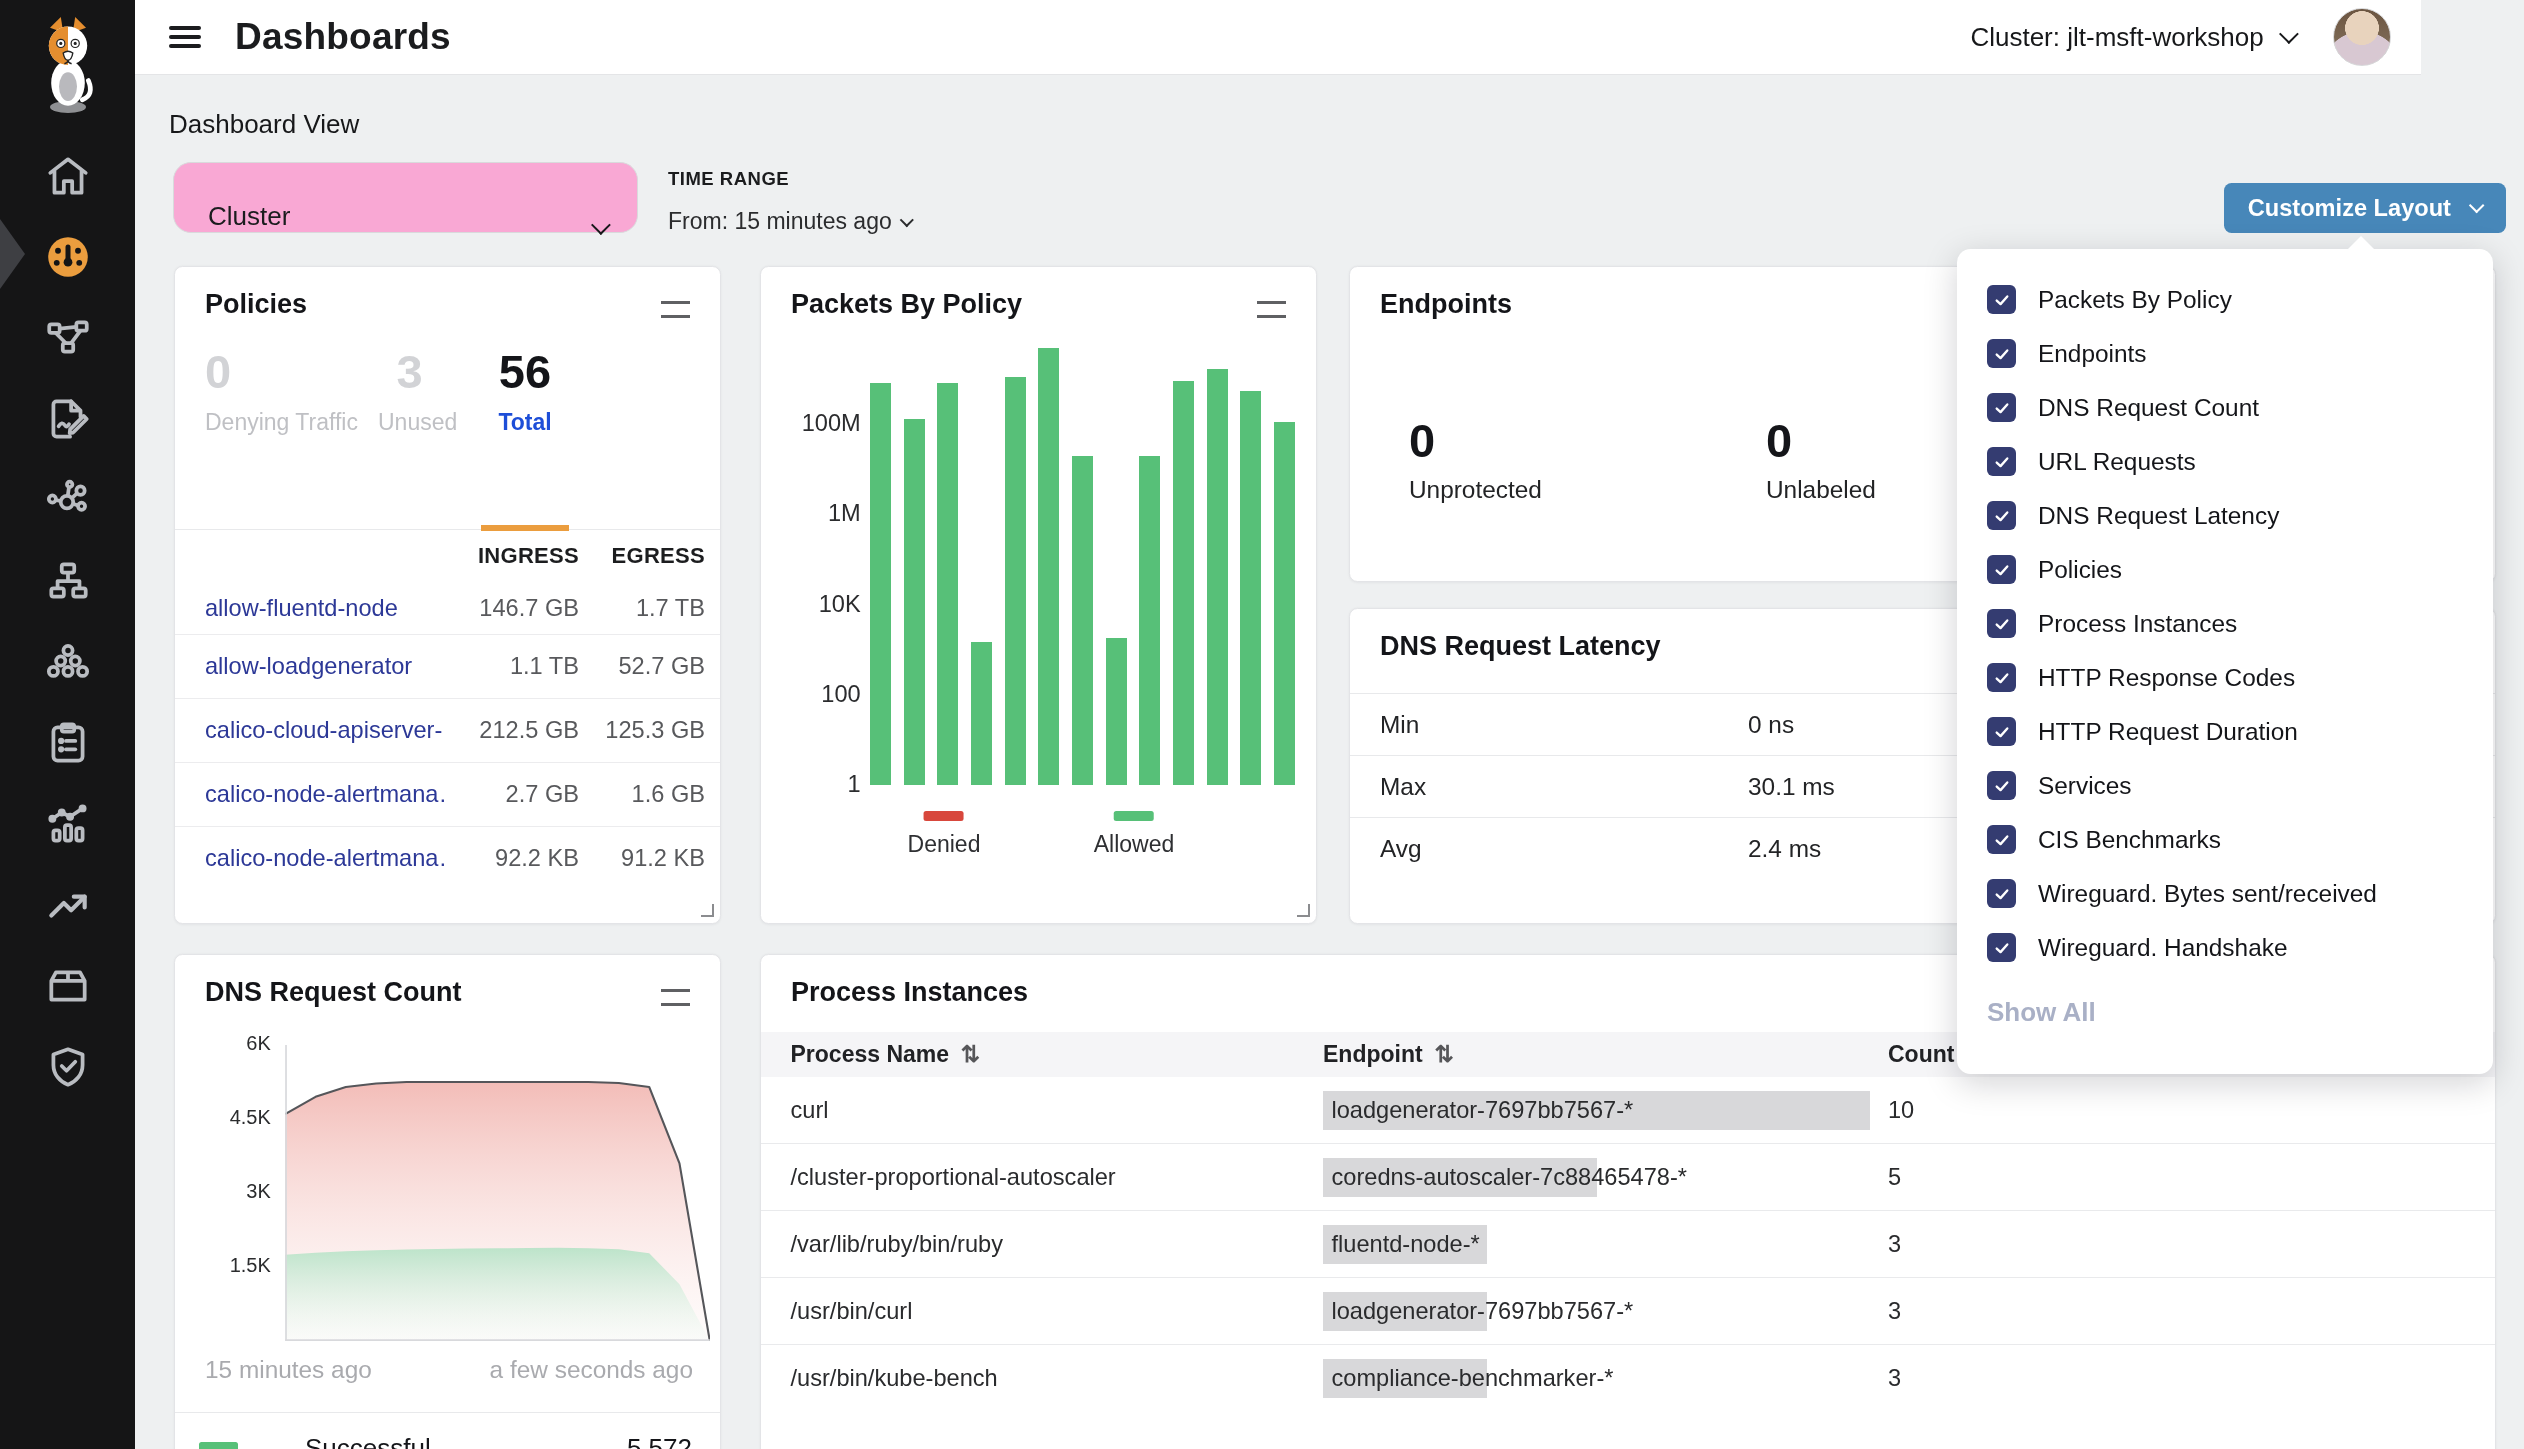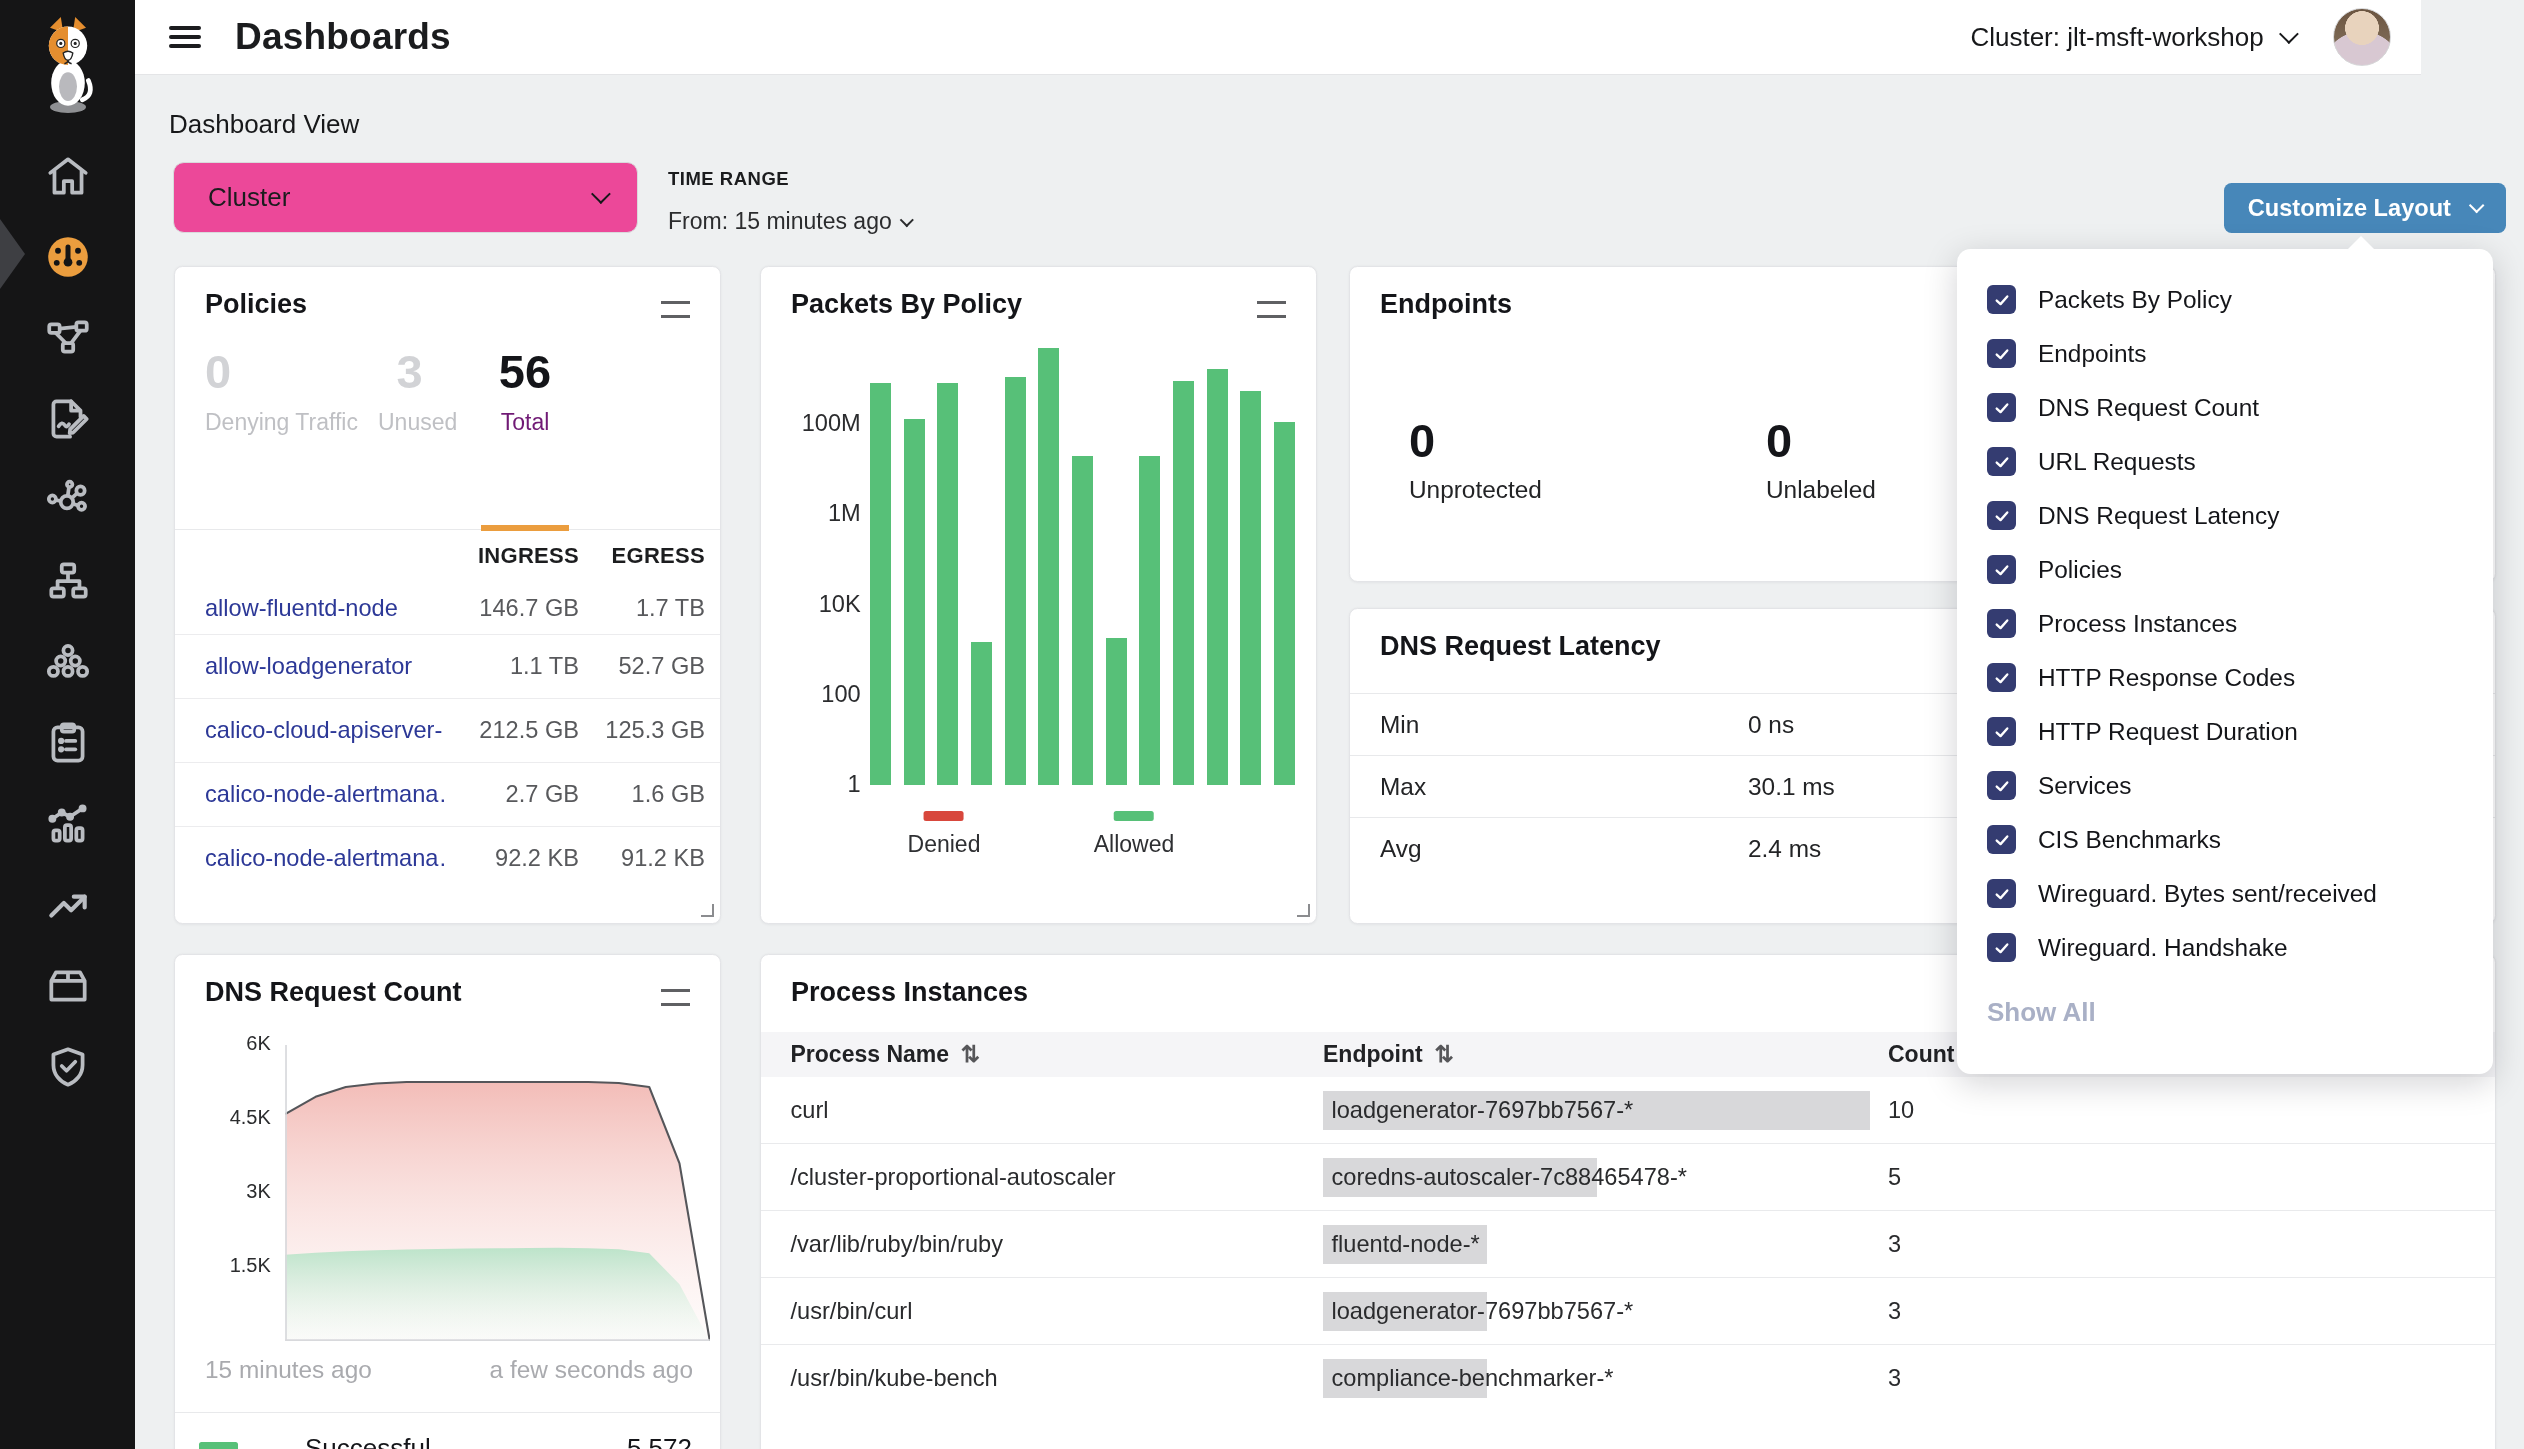--- a/index.html
+++ b/index.html
@@ -27,22 +27,22 @@
   .chev{display:inline-block;width:11.8px;height:11.8px;border-right:2.5px solid #17181a;border-bottom:2.5px solid #17181a;
     transform:rotate(45deg);margin-left:18.5px;margin-top:-6.7px}
   .avatar{width:56px;height:56px;border-radius:50%;margin-left:37px;
     background:
       radial-gradient(circle at 50% 34%, #e8d3bd 0 36%, transparent 37%),
       radial-gradient(circle at 50% 112%, #d8c8d2 0 58%, transparent 59%),
       linear-gradient(180deg,#6b5440 0%, #7d6a55 60%, #b9b3ae 100%);
     border:0.8px solid #d8d9db}
   
   .page-heading{position:absolute;left:169px;top:109px;font-size:26px;font-weight:500;color:#17181a}
-  .view-select{position:absolute;left:173px;top:162px;width:463px;height:69px;background:#ec4899;
-    border:1.7px solid #d9dadc;border-radius:11px;display:flex;align-items:center;cursor:pointer}
+  .view-select{position:absolute;left:173px;top:162px;width:463px;height:69px;background:#f9a8d4;
+    border:1.7px solid #d9dadc;border-radius:18px;display:flex;align-items:flex-end;cursor:pointer}
   .view-select .lbl{margin-left:34px;font-size:26px}
   .view-select .chev{margin-left:auto;margin-right:29px}
   .time-range{position:absolute;left:668px;top:168px}
   .time-range .tr-label{font-size:18.5px;font-weight:bold;letter-spacing:0.5px;color:#1b1c1e}
   .time-range .tr-value{font-size:23px;color:#2b2c2e;margin-top:18px;display:flex;align-items:center}
   .time-range .chev{width:7.6px;height:7.6px;border-width:2.1px;margin-left:10px;margin-top:-3.4px;border-color:#2b2c2e}
   .customize-btn{position:absolute;left:2224px;top:183px;width:282px;height:50px;background:#4787b9;border-radius:7.6px;
     color:#fff;font-size:23.6px;font-weight:600;display:flex;align-items:center;justify-content:center;cursor:pointer;z-index:90}
   .customize-btn .chev{border-color:#fff;width:9.3px;height:9.3px;margin-left:20px;margin-top:-5px}
   
@@ -64,21 +64,21 @@
   .resize-corner{position:absolute;right:5.9px;bottom:5.9px;width:11px;height:11px;
     border-right:2.5px solid #8b8c8f;border-bottom:2.5px solid #8b8c8f}
   
   #card-policies{left:174px;top:266px;width:545px;height:656px}
   .pstat{position:absolute;top:81px}
   .pstat .v{font-size:47px;font-weight:bold;color:#d2d3d6;line-height:1}
   .pstat .l{font-size:23px;color:#bfc0c4;margin-top:13.5px}
   .pstat.s0{left:30px}.pstat.s1{left:203px}
   .pstat.s1 .v{margin-left:18.5px}
   .pstat.s2{left:306px;width:88px;text-align:center}
-  .pstat.active .v{color:#141519}.pstat.active .l{color:#701a75;font-weight:400}
+  .pstat.active .v{color:#141519}.pstat.active .l{color:#1d4ed8;font-weight:700}
   .orange-bar{position:absolute;left:306px;top:258px;width:88px;height:5.9px;background:#eb9d3e;z-index:2}
   .pstats-sep{position:absolute;left:0;top:262px;width:100%;height:0.8px;background:#e8e9eb}
   .ptable{position:absolute;left:0;top:263px;width:100%}
   .p-row{display:flex;align-items:center;height:63px;border-top:0.8px solid #ececee;font-size:23.6px}
   .p-row:first-child{border-top:none;height:52px}
   .p-name{flex:1;padding-left:30px;color:#2c3897;cursor:pointer;white-space:nowrap;overflow:hidden}
   .p-ing{width:135px;text-align:right;color:#58595c}
   .p-egr{width:126px;text-align:right;color:#58595c;margin-right:15px}
   .p-head{font-weight:bold;color:#1c1d1f;font-size:22px;letter-spacing:0.3px}
   .see-list{position:absolute;left:0;top:824px;width:100%;height:63px;border-top:0.8px solid #ececee;

